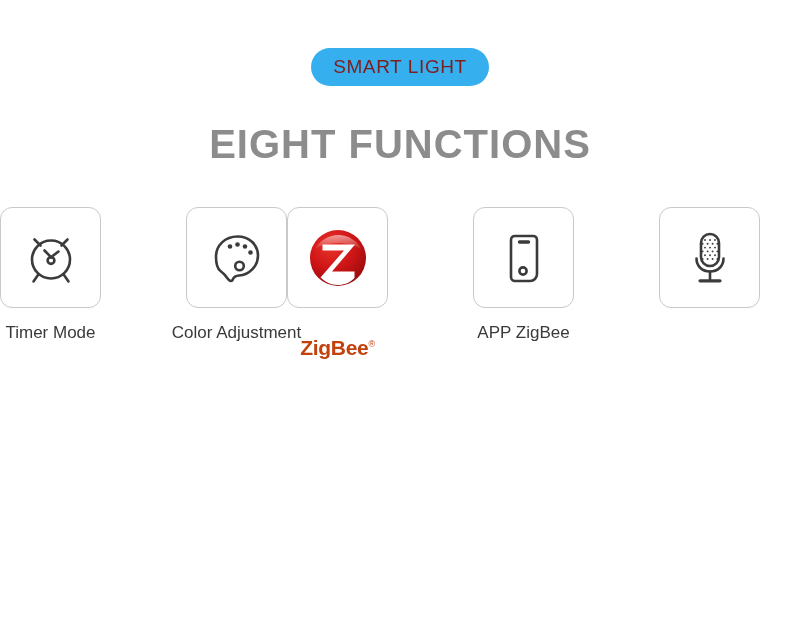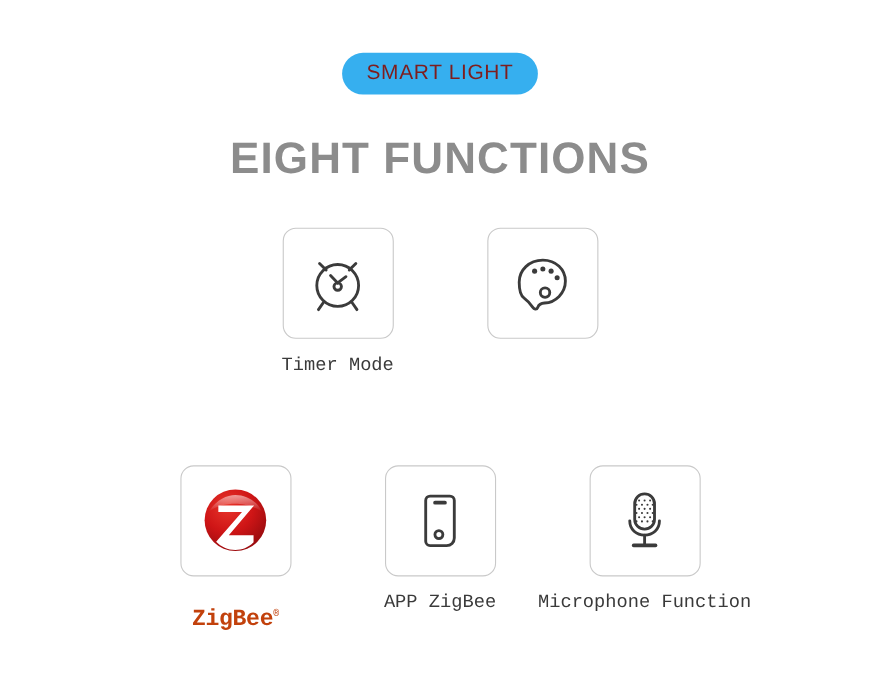--- a/index.html
+++ b/index.html
@@ -43,23 +43,22 @@
     font-weight: bold;
     color: #8c8c8c;
     letter-spacing: 1px;
     line-height: 1;
   }
 
   
   .grid {
     margin-top: 43px;
     display: flex;
-    flex-direction: column;
+    flex-direction: row;
     row-gap: 80px;
-    font-family: Liberation Mono, monospace;
   }
   .row {
     display: flex;
     justify-content: center;
     align-items: flex-start;
     column-gap: 85px;
   }
   .cell {
     width: 101px;
     display: flex;
@@ -144,20 +143,21 @@
                      C20.4 49.7 18 46.5 14.5 44 C11.4 41.8 10 36.5 10 29.5
                      C10 18.5 19 9.5 31.5 9.5 Z"></path>
             <circle cx="24" cy="19.5" r="2.3" fill="#3b3b3b" stroke="none"></circle>
             <circle cx="31.5" cy="17.5" r="2.3" fill="#3b3b3b" stroke="none"></circle>
             <circle cx="39" cy="19.5" r="2.3" fill="#3b3b3b" stroke="none"></circle>
             <circle cx="44.5" cy="25.5" r="2.3" fill="#3b3b3b" stroke="none"></circle>
             <circle cx="33.5" cy="39" r="4.3"></circle>
           </svg>
         </span>
       </div>
+      <div class="cell-label">Color Adjustment</div>
     </div>
 
 
 
   </div>
 
   <div class="row">
 
     <div class="cell">
       <div class="icon-box">
@@ -228,17 +228,16 @@
                 <circle cx="31" cy="28.2" r="0.95"></circle>
                 <circle cx="36" cy="28.2" r="0.95"></circle>
               <circle cx="23.6" cy="32" r="0.95"></circle>
                 <circle cx="28.6" cy="32" r="0.95"></circle>
                 <circle cx="33.6" cy="32" r="0.95"></circle>
                 <circle cx="38.4" cy="32" r="0.95"></circle>
             </g>
           </svg>
         </span>
       </div>
-      <div class="cell-label">Microphone Function</div>
     </div>
 
   </div>
 </div>
 
 </body></html>

